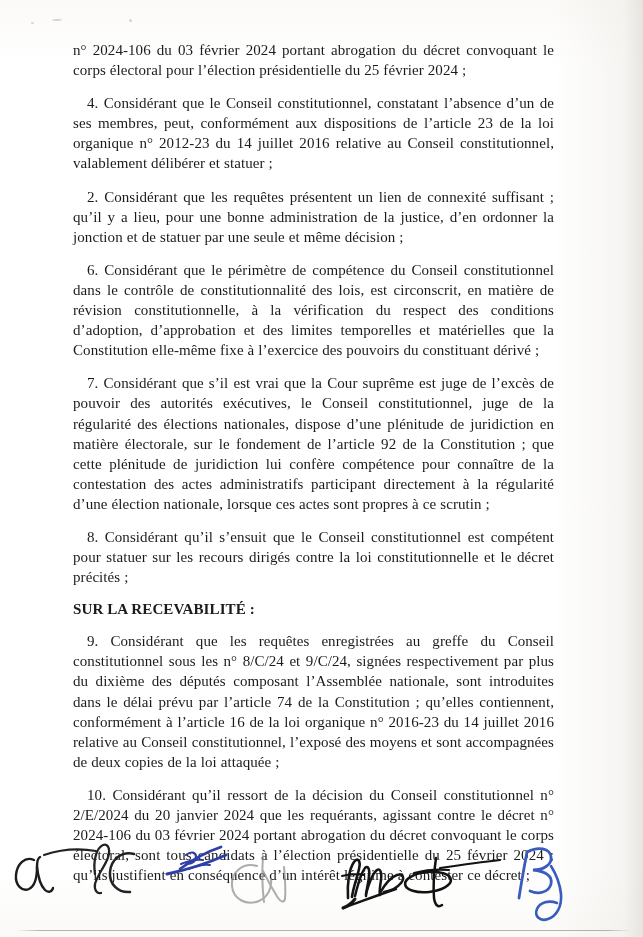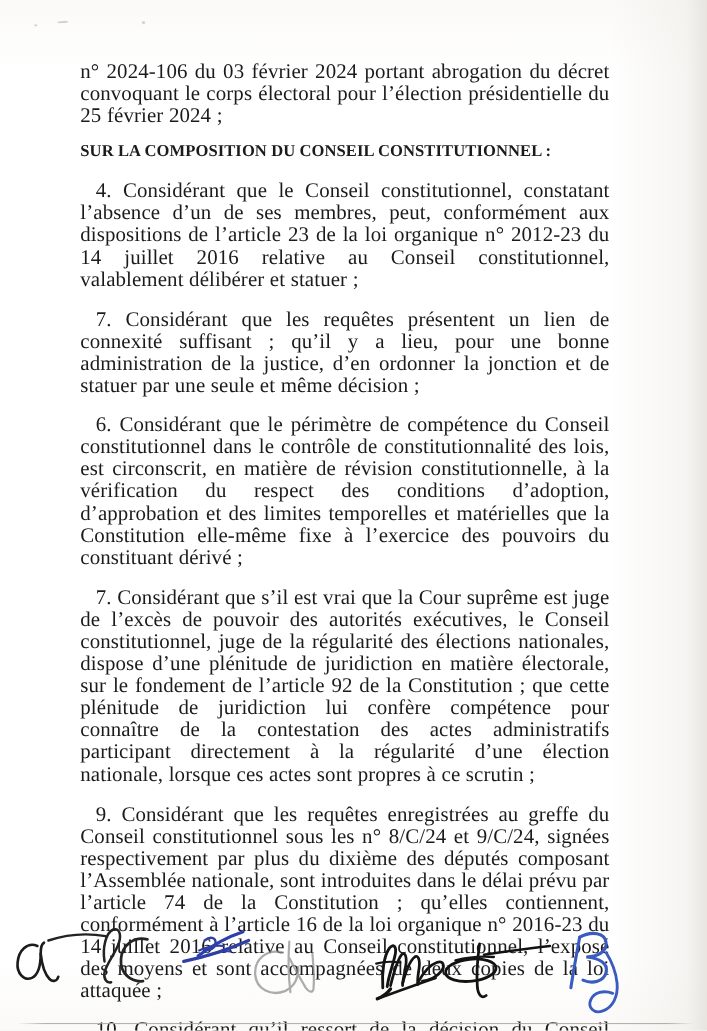--- a/index.html
+++ b/index.html
@@ -59,22 +59,22 @@
   }
 
   .content {
     position: absolute;
     left: 73px;
     top: 40px;
     width: 481px;
   }
 
   p.para {
-    margin: 16px 0 13px 0;
-    font-size: 19px;
+    margin: 0 0 13px 0;
+    font-size: 15px;
     line-height: 20.1px;
     text-align: justify;
     text-indent: 14px;
     letter-spacing: .005em;
     word-spacing: .01em;
   }
 
   p.para.no-indent { text-indent: 0; }
 
   h2.heading {
@@ -103,33 +103,34 @@
 <div class="page">
 
   <span class="speck speck-a"></span>
   <span class="speck speck-b"></span>
   <span class="speck speck-c"></span>
 
   <div class="content">
 
     <p class="para no-indent">n° 2024-106 du 03 février 2024 portant abrogation du décret convoquant le corps électoral pour l’élection présidentielle du 25 février 2024 ;</p>
 
-    <h2 class="heading">SUR LA COMPOSITION DU CONSEIL CONSTITUTIONNEL :</h2>
 
     <p class="para">4. Considérant que le Conseil constitutionnel, constatant l’absence d’un de ses membres, peut, conformément aux dispositions de l’article 23 de la loi organique n° 2012-23 du 14 juillet 2016 relative au Conseil constitutionnel, valablement délibérer et statuer ;</p>
 
 
-    <p class="para">7. Considérant que les requêtes présentent un lien de connexité suffisant ; qu’il y a lieu, pour une bonne administration de la justice, d’en ordonner la jonction et de statuer par une seule et même décision ;</p>
+    <p class="para">2. Considérant que les requêtes présentent un lien de connexité suffisant ; qu’il y a lieu, pour une bonne administration de la justice, d’en ordonner la jonction et de statuer par une seule et même décision ;</p>
 
 
     <p class="para">6. Considérant que le périmètre de compétence du Conseil constitutionnel dans le contrôle de constitutionnalité des lois, est circonscrit, en matière de révision constitutionnelle, à la vérification du respect des conditions d’adoption, d’approbation et des limites temporelles et matérielles que la Constitution elle-même fixe à l’exercice des pouvoirs du constituant dérivé ;</p>
 
     <p class="para">7. Considérant que s’il est vrai que la Cour suprême est juge de l’excès de pouvoir des autorités exécutives, le Conseil constitutionnel, juge de la régularité des élections nationales, dispose d’une plénitude de juridiction en matière électorale, sur le fondement de l’article 92 de la Constitution ; que cette plénitude de juridiction lui confère compétence pour connaître de la contestation des actes administratifs participant directement à la régularité d’une élection nationale, lorsque ces actes sont propres à ce scrutin ;</p>
 
+    <p class="para">8. Considérant qu’il s’ensuit que le Conseil constitutionnel est compétent pour statuer sur les recours dirigés contre la loi constitutionnelle et le décret précités ;</p>
 
+    <h2 class="heading">SUR LA RECEVABILITÉ :</h2>
 
     <p class="para">9. Considérant que les requêtes enregistrées au greffe du Conseil constitutionnel sous les n° 8/C/24 et 9/C/24, signées respectivement par plus du dixième des députés composant l’Assemblée nationale, sont introduites dans le délai prévu par l’article 74 de la Constitution ; qu’elles contiennent, conformément à l’article 16 de la loi organique n° 2016-23 du 14 juillet 2016 relative au Conseil constitutionnel, l’exposé des moyens et sont accompagnées de deux copies de la loi attaquée ;</p>
 
     <p class="para">10. Considérant qu’il ressort de la décision du Conseil constitutionnel n° 2/E/2024 du 20 janvier 2024 que les requérants, agissant contre le décret n° 2024-106 du 03 février 2024 portant abrogation du décret convoquant le corps électoral, sont tous candidats à l’élection présidentielle du 25 février 2024 ; qu’ils justifient en conséquence d’un intérêt légitime à contester ce décret ;</p>
 
   </div>
 
   <div class="signatures">
     <svg width="643" height="96" viewBox="0 0 643 96" fill="none" xmlns="http://www.w3.org/2000/svg">
 

